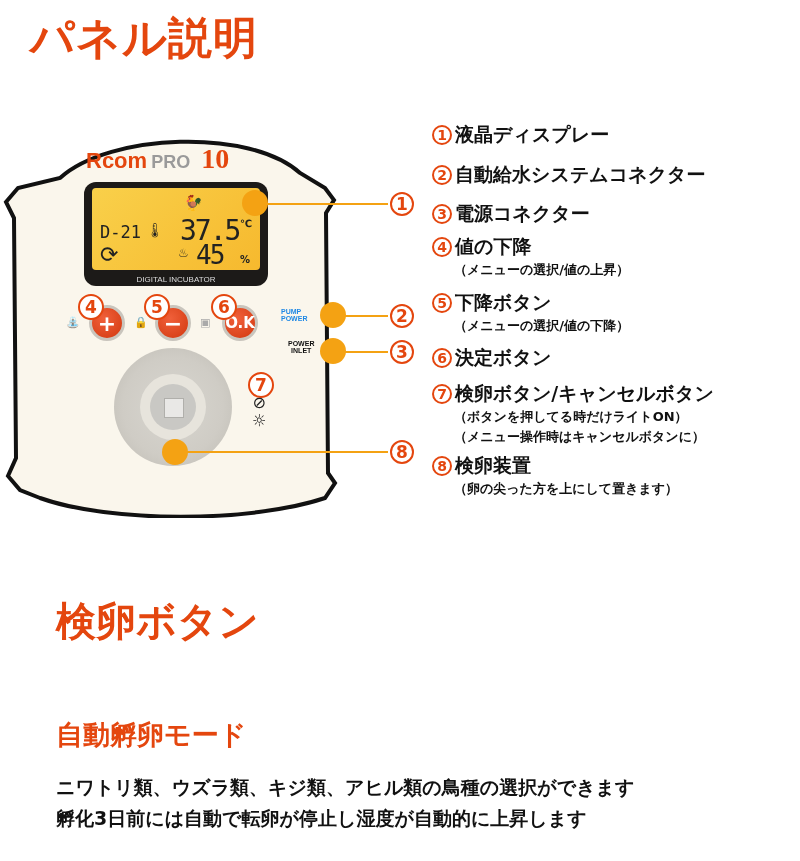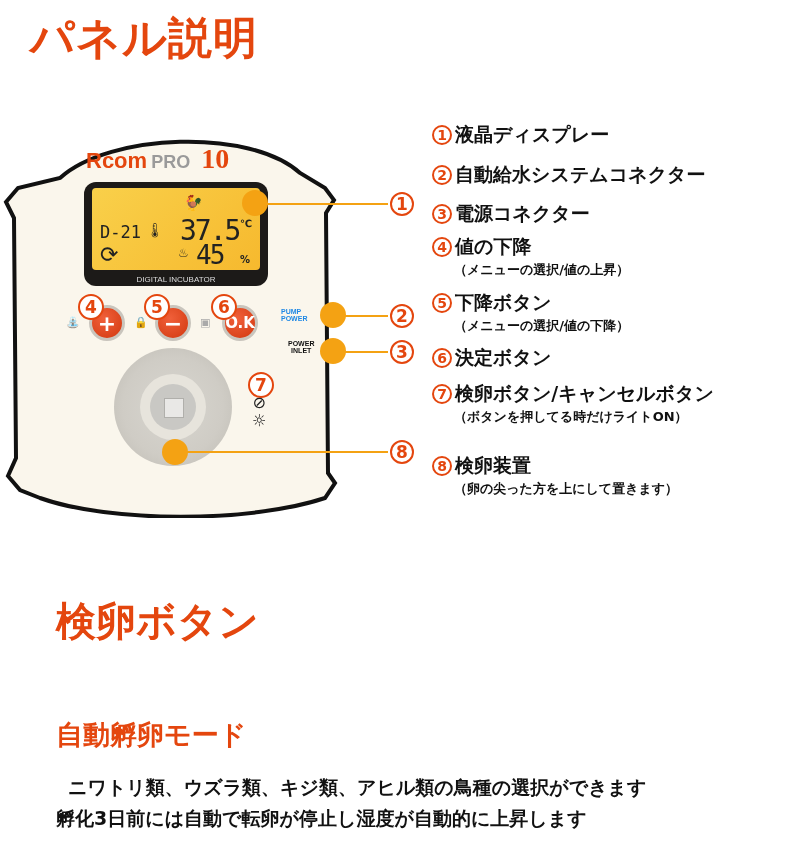--- a/index.html
+++ b/index.html
@@ -205,26 +205,27 @@
         <span class="leg-num">6</span>
         <span>決定ボタン</span>
       </div>
   </div>
   <div class="leg-item" style="top:381px;left:0;">
     <div class="leg-title">
         <span class="leg-num">7</span>
         <span>検卵ボタン/キャンセルボタン</span>
       </div>
     <div class="leg-sub">（ボタンを押してる時だけライトON）</div>
+    <div class="leg-sub">（メニュー操作時はキャンセルボタンに）</div>
   </div>
   <div class="leg-item" style="top:453px;left:0;">
     <div class="leg-title">
         <span class="leg-num">8</span>
         <span>検卵装置</span>
       </div>
     <div class="leg-sub">（卵の尖った方を上にして置きます）</div>
   </div>
 </div>
 
 <div class="h-sub">検卵ボタン</div>
 <div class="h-mode">自動孵卵モード</div>
-<div class="desc" style="top:775px;margin-left:12px;">ニワトリ類、ウズラ類、キジ類、アヒル類の鳥種の選択ができます</div>
+<div class="desc" style="top:775px;">ニワトリ類、ウズラ類、キジ類、アヒル類の鳥種の選択ができます</div>
 <div class="desc" style="top:806px;">孵化3日前には自動で転卵が停止し湿度が自動的に上昇します</div>
 
 </body></html>

